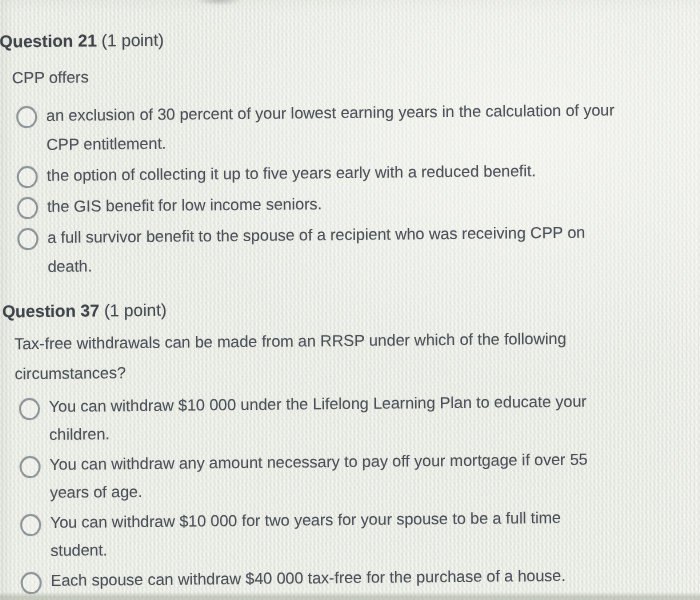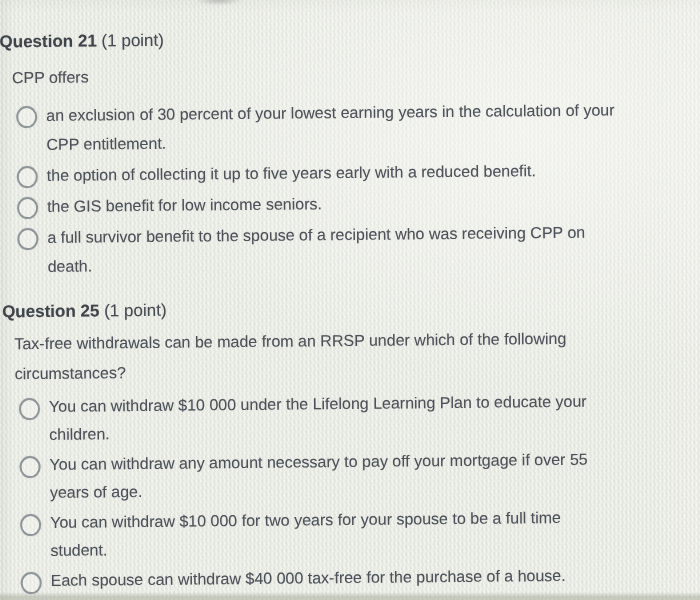--- a/index.html
+++ b/index.html
@@ -160,21 +160,21 @@
           <span class="opt-text">
             <span class="opt-line">a full survivor benefit to the spouse of a recipient who was receiving CPP on</span>
             <span class="opt-line">death.</span>
           </span>
         </div>
       </div>
     </section>
 
     <section class="question q22 q22-block">
       <h2 class="qheader">
-        <span class="qnum">Question 25</span>
+        <span class="qnum">Question 37</span>
         <span class="qpts">(1 point)</span>
       </h2>
       <p class="prompt">
         <span class="prompt-line">Tax-free withdrawals can be made from an RRSP under which of the following</span>
         <span class="prompt-line">circumstances?</span>
       </p>
       <div class="options">
         <div class="opt">
           <span class="radio"></span>
           <span class="opt-text">

